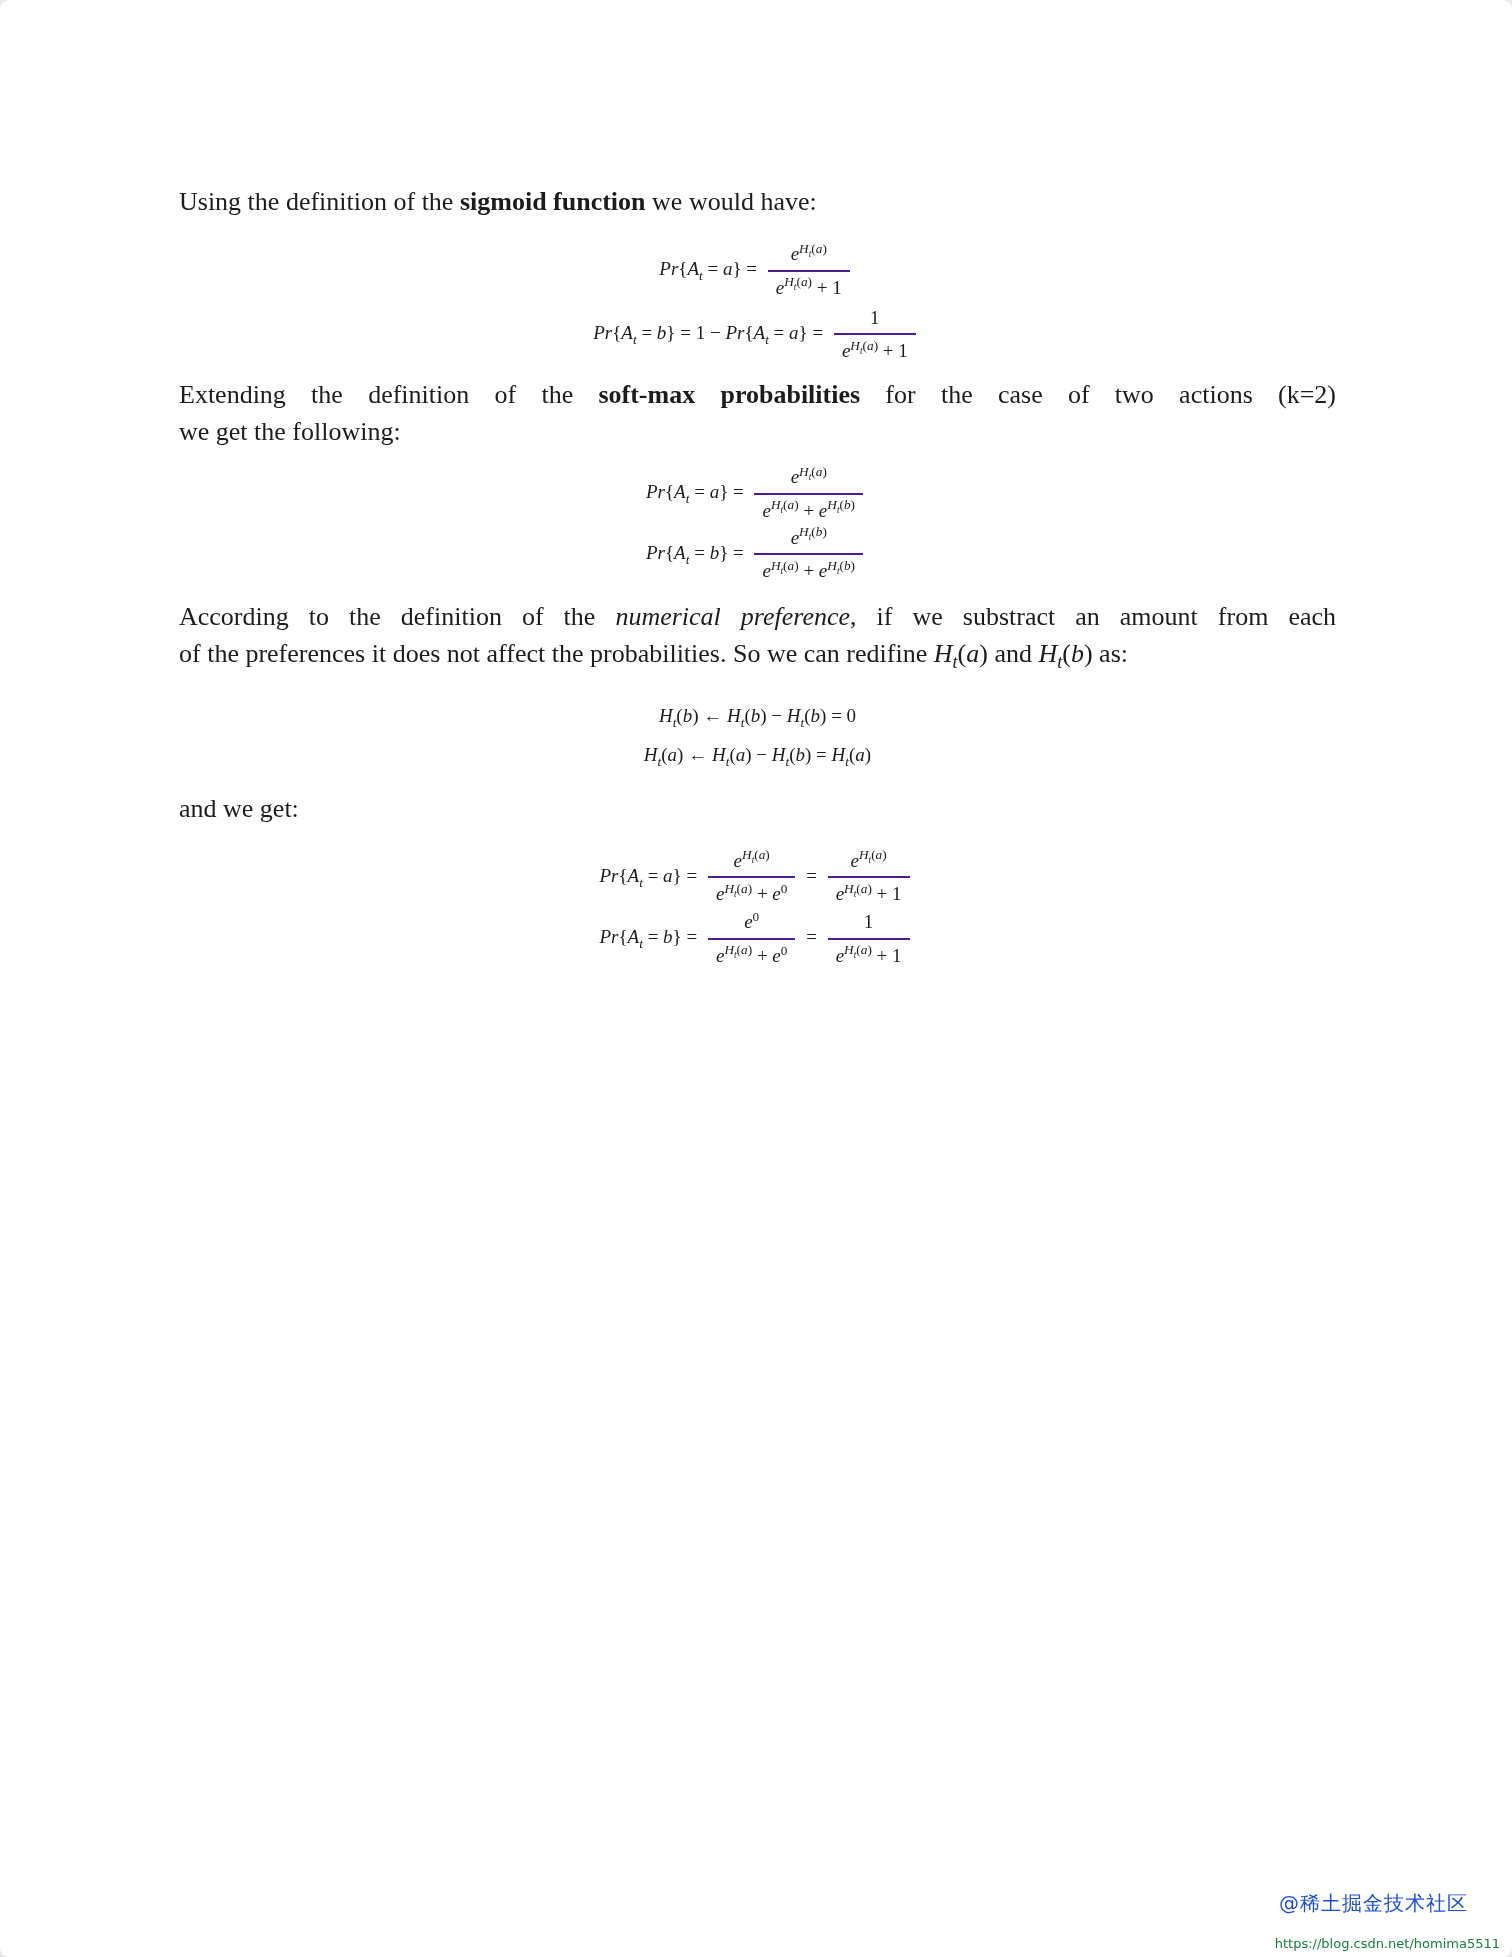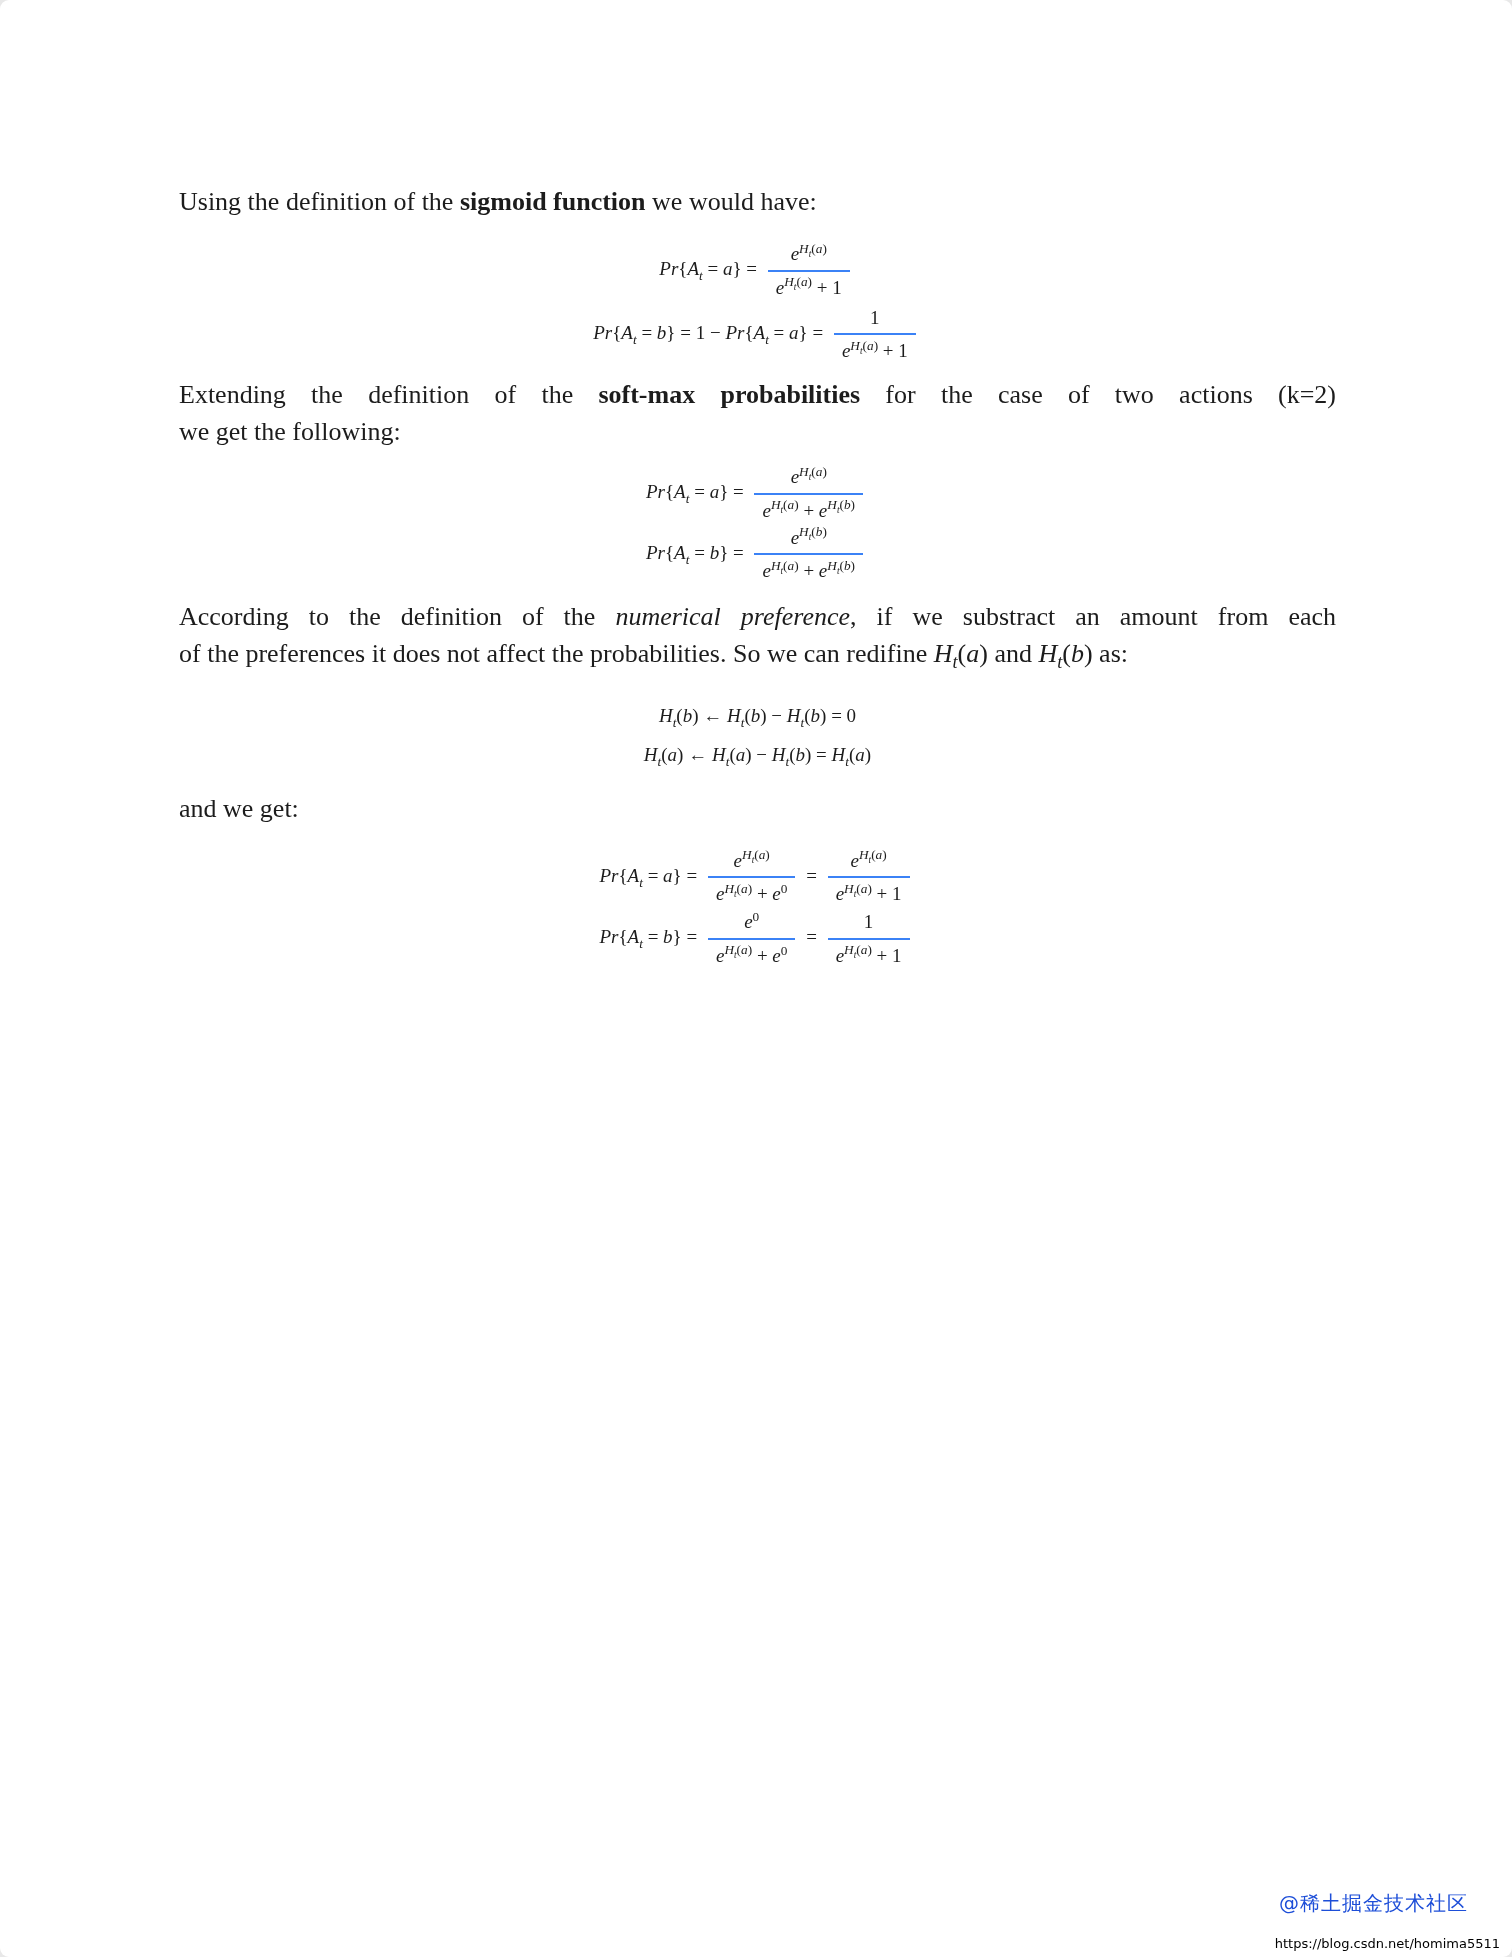--- a/index.html
+++ b/index.html
@@ -29,21 +29,21 @@
     font-size:19px;
     line-height:1.25;
   }
   .frac{
     display:inline-block;
     vertical-align:middle;
     text-align:center;
     margin:0 6px;
   }
   .frac > .num{display:block;padding:0 8px 4px;}
-  .frac > .den{display:block;border-top:2px solid #3b82f6;padding:4px 8px 0;}
+  .frac > .den{display:block;border-top:2px solid #4c1d95;padding:4px 8px 0;}
   #eq1{margin-top:22px;}
   #eq2{margin-top:6px;}
   #p2{margin-top:13px;}
   #eq3{margin-top:15px;}
   #eq4{margin-top:3px;}
   #p3{margin-top:15px;}
   #eq5{margin-top:32px;text-align:center;}
   #eq6{margin-top:15px;}
   #p4{margin-top:23px;}
   #eq7{margin-top:22px;}
@@ -94,14 +94,14 @@
     <div class="para" id="p4">
       <div class="line"><span>and we get:</span></div>
     </div>
 
     <div class="equation" id="eq7"><span class="it">Pr</span><span>{</span><span class="it">A</span><sub><span class="it">t</span></sub><span> = </span><span class="it">a</span><span>} = </span><span class="frac"><span class="num"><span class="it">e</span><sup><span class="it">H</span><sub><span class="it">t</span></sub><span>(</span><span class="it">a</span><span>)</span></sup></span><span class="den"><span class="it">e</span><sup><span class="it">H</span><sub><span class="it">t</span></sub><span>(</span><span class="it">a</span><span>)</span></sup><span> + </span><span class="it">e</span><sup><span>0</span></sup></span></span><span> = </span><span class="frac"><span class="num"><span class="it">e</span><sup><span class="it">H</span><sub><span class="it">t</span></sub><span>(</span><span class="it">a</span><span>)</span></sup></span><span class="den"><span class="it">e</span><sup><span class="it">H</span><sub><span class="it">t</span></sub><span>(</span><span class="it">a</span><span>)</span></sup><span> + 1</span></span></span></div>
     <div class="equation" id="eq8"><span class="it">Pr</span><span>{</span><span class="it">A</span><sub><span class="it">t</span></sub><span> = </span><span class="it">b</span><span>} = </span><span class="frac"><span class="num"><span class="it">e</span><sup><span>0</span></sup></span><span class="den"><span class="it">e</span><sup><span class="it">H</span><sub><span class="it">t</span></sub><span>(</span><span class="it">a</span><span>)</span></sup><span> + </span><span class="it">e</span><sup><span>0</span></sup></span></span><span> = </span><span class="frac"><span class="num"><span>1</span></span><span class="den"><span class="it">e</span><sup><span class="it">H</span><sub><span class="it">t</span></sub><span>(</span><span class="it">a</span><span>)</span></sup><span> + 1</span></span></span></div>
 
   </div>
 
   <div class="watermark" style="color: #1d4ed8;">@稀土掘金技术社区</div>
-  <div class="watermark-url" style="color: #000000;">https://blog.csdn.net/homima5511</div>
+  <div class="watermark-url" style="color: #15803d;">https://blog.csdn.net/homima5511</div>
 </div>
 
 </body></html>

